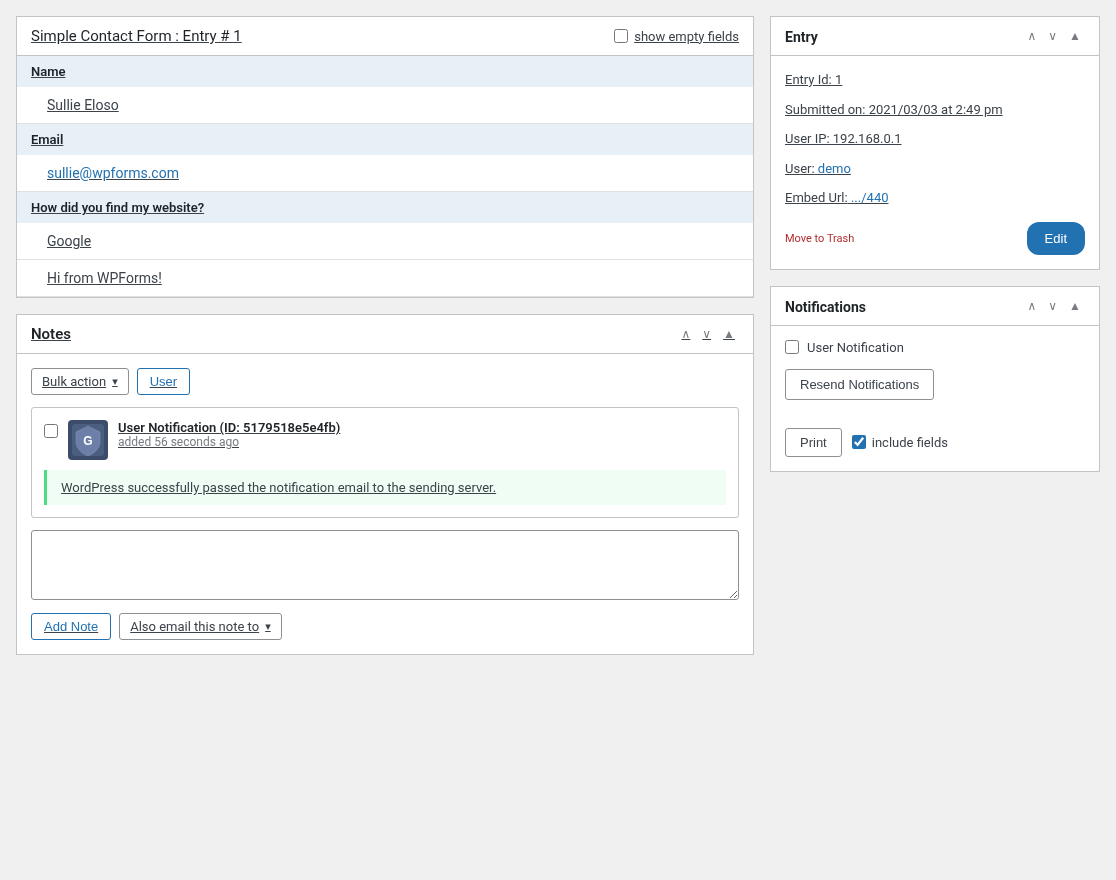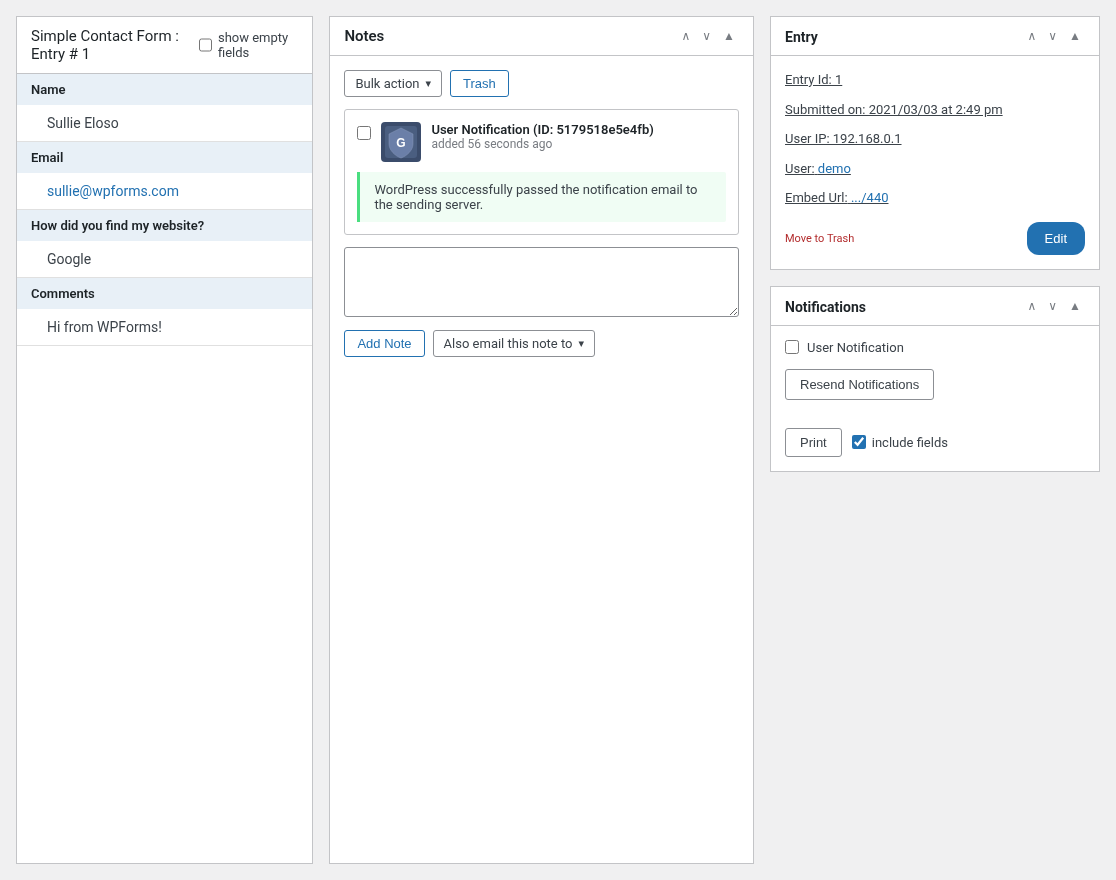--- a/index.html
+++ b/index.html
@@ -12,23 +12,24 @@
       min-height: 880px;
       display: flex;
       gap: 0;
       padding: 16px;
     }
 
     
     .left-column {
       flex: 1;
       display: flex;
-      flex-direction: row;
+      flex-direction: column;
       gap: 16px;
       margin-right: 16px;
+      text-decoration: underline;
     }
 
     
     .entry-card {
       background: #fff;
       border: 1px solid #c3c4c7;
     }
     .entry-card-header {
       display: flex;
       justify-content: space-between;
@@ -361,42 +362,41 @@
     </div>
     <div class="field-section">
       <div class="field-label">Email</div>
       <div class="field-value email-val">sullie@wpforms.com</div>
     </div>
     <div class="field-section">
       <div class="field-label">How did you find my website?</div>
       <div class="field-value">Google</div>
     </div>
     <div class="field-section">
-      <div class="field-label">Comments</div>
       <div class="field-value">Hi from WPForms!</div>
     </div>
   </div>
 
   <div class="notes-card">
     <div class="notes-header">
       <span class="notes-title">Notes</span>
       <div class="panel-controls">
         <button class="panel-btn">∧</button>
         <button class="panel-btn">∨</button>
         <button class="panel-btn">▲</button>
       </div>
     </div>
     <div class="notes-body">
 
       <div class="notes-toolbar">
         <div class="bulk-action-dropdown">
           <span>Bulk action</span>
           <span class="caret">▾</span>
         </div>
-        <button class="apply-btn">Trash</button>
+        <button class="apply-btn">User</button>
       </div>
 
       <div class="note-item-wrapper">
         <div class="note-item-header">
           <input type="checkbox" class="note-checkbox" style="">
 
           <svg class="avatar-svg" viewBox="0 0 40 40" xmlns="http://www.w3.org/2000/svg">
             <rect width="40" height="40" rx="4" fill="#3b4c6b"></rect>
             <rect x="4" y="4" width="32" height="32" rx="3" fill="#4a5e80"></rect>
 

